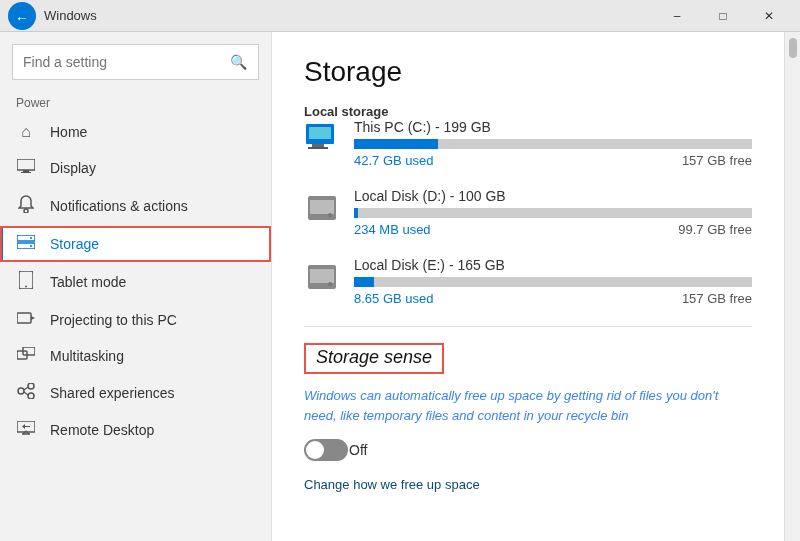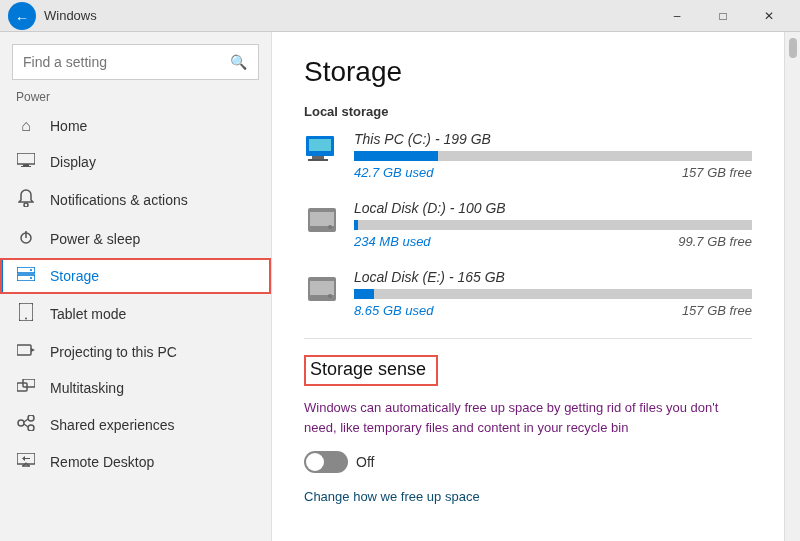--- a/index.html
+++ b/index.html
@@ -43,21 +43,21 @@
     .sidebar {
       width: 272px;
       flex-shrink: 0;
       background: #f2f2f2;
       display: flex;
       flex-direction: column;
       overflow-y: auto;
       border-right: 1px solid #e0e0e0;
     }
     .search-box {
-      margin: 12px 12px 2px 12px;
+      margin: 12px 12px 8px 12px;
       height: 36px;
       border: 1px solid #ccc;
       background: #fff;
       display: flex;
       align-items: center;
       padding: 0 10px;
       gap: 8px;
     }
     .search-input {
       border: none; outline: none; flex: 1; font-size: 14px; color: #666; background: transparent;
@@ -100,30 +100,28 @@
     .page-title {
       font-size: 28px;
       font-weight: 300;
       color: #111;
       margin-bottom: 16px;
     }
     .section-title {
       font-size: 13px;
       font-weight: 600;
       color: #333;
-      margin-bottom: 12px;
     }
 
     
     .storage-item {
       display: flex;
       align-items: flex-start;
       margin-bottom: 20px;
       gap: 14px;
-      font-style: italic;
     }
     .storage-icon {
       width: 36px; height: 36px;
       display: flex; align-items: center; justify-content: center;
       flex-shrink: 0;
       margin-top: 2px;
     }
     .storage-info { flex: 1; }
     .storage-name { font-size: 14px; color: #333; margin-bottom: 4px; font-weight: 400; }
     .storage-bar-container {
@@ -145,28 +143,29 @@
     .storage-used { color: #0078d7; }
     .storage-free { color: #555; }
 
     
     .divider { border: none; border-top: 1px solid #e0e0e0; margin: 16px 0; }
 
     
     .sense-section {
       border: 2px solid #e8534a;
       display: inline-block;
-      padding: 2px 10px 4px 4px;
+      padding: 2px 10px 4px 10px;
       margin-bottom: 12px;
+      font-style: italic;
     }
     .sense-title { font-size: 18px; font-weight: 400; color: #111; }
-    .sense-desc { font-size: 13px; color: #701a75; margin-bottom: 14px; line-height: 1.5; }
-
-    
-    .toggle-row { display: flex; align-items: center; gap: 8px; margin-bottom: 14px; }
+    .sense-desc { font-size: 13px; color: #3b82f6; margin-bottom: 14px; line-height: 1.5; font-style: italic; }
+
+    
+    .toggle-row { display: flex; align-items: center; gap: 1px; margin-bottom: 14px; }
     .toggle {
       width: 44px; height: 22px;
       background: #888;
       border-radius: 11px;
       position: relative;
       cursor: pointer;
     }
     .toggle .knob {
       width: 18px; height: 18px;
       background: #fff;
@@ -233,29 +232,20 @@
     <div class="nav-item">
       <span class="nav-icon">
         <svg width="16" height="18" viewBox="0 0 16 18">
             <path d="M8 1 C5 1 3 3.5 3 6 L3 11 L1 13 L15 13 L13 11 L13 6 C13 3.5 11 1 8 1Z" fill="none" stroke="#555" stroke-width="1.5"></path>
             <circle cx="8" cy="16" r="2" fill="none" stroke="#555" stroke-width="1.5"></circle>
           </svg>
       </span>
       <span>Notifications &amp; actions</span>
     </div>
 
-    <div class="nav-item">
-      <span class="nav-icon">
-        <svg width="16" height="16" viewBox="0 0 16 16">
-            <circle cx="8" cy="9" r="5" fill="none" stroke="#555" stroke-width="1.5"></circle>
-            <line x1="8" y1="2" x2="8" y2="9" stroke="#555" stroke-width="1.5"></line>
-          </svg>
-      </span>
-      <span>Power &amp; sleep</span>
-    </div>
 
     <div class="nav-item active">
       <span class="nav-icon">
         <svg width="18" height="14" viewBox="0 0 18 14">
             <rect x="0" y="0" width="18" height="6" rx="1" fill="none" stroke="#0078d7" stroke-width="1.5"></rect>
             <rect x="0" y="8" width="18" height="6" rx="1" fill="none" stroke="#0078d7" stroke-width="1.5"></rect>
             <circle cx="14" cy="3" r="1" fill="#0078d7"></circle>
             <circle cx="14" cy="11" r="1" fill="#0078d7"></circle>
           </svg>
       </span>

